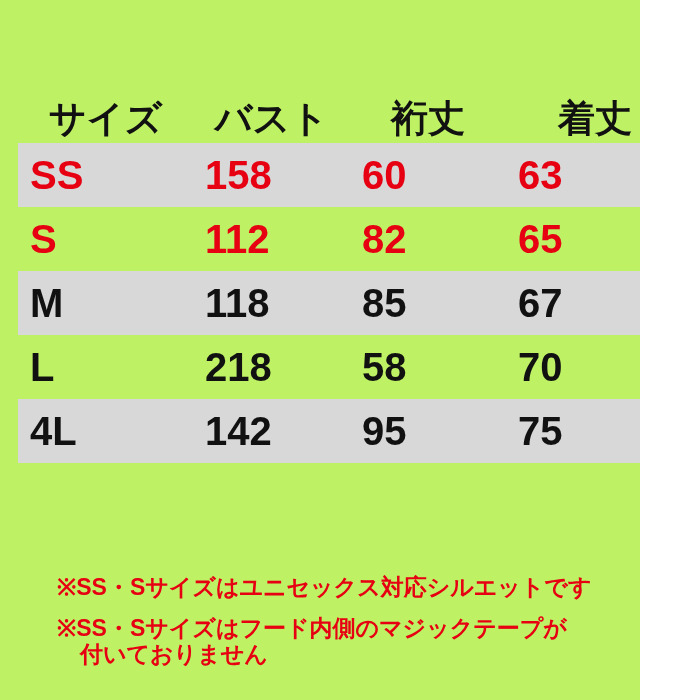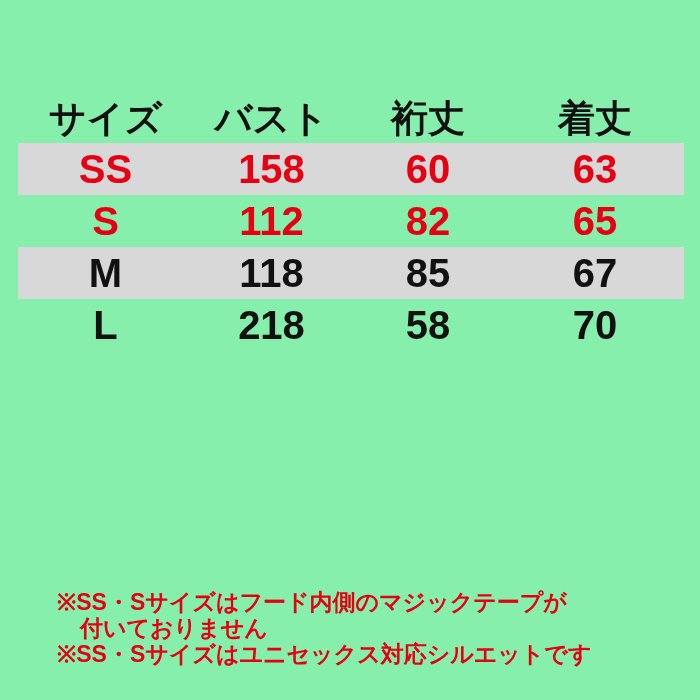--- a/index.html
+++ b/index.html
@@ -11,23 +11,23 @@
   html, body {
     margin: 0;
     padding: 0;
     width: 700px;
     height: 700px;
     background: #ffffff;
     font-family: "Liberation Sans", sans-serif;
   }
   .page {
     position: relative;
-    width: 700px;
+    width: 640px;
     height: 700px;
-    background: #86efac;
+    background: #bef264;
     overflow: hidden;
   }
   table.size-table {
     position: absolute;
     left: 18px;
     top: 93px;
     width: 666px;
     border-collapse: collapse;
     table-layout: fixed;
     border: none;
@@ -37,25 +37,25 @@
     padding: 0;
     font-size: 37px;
     font-weight: bold;
     color: var(--ink);
     text-align: center;
     vertical-align: middle;
     line-height: 1;
   }
   table.size-table td {
     height: 50px;
-    padding: 6px;
+    padding: 12px;
     font-size: 40px;
     font-weight: bold;
     color: var(--ink);
-    text-align: center;
+    text-align: left;
     vertical-align: middle;
     line-height: 1;
   }
   tbody tr:nth-child(odd) { background: var(--stripe); }
   tbody tr.highlight td { color: var(--red); }
   .notes {
     position: absolute;
     left: 57px;
     top: 574px;
     color: var(--red);
@@ -104,24 +104,30 @@
         <td>118</td>
         <td>85</td>
         <td>67</td>
       </tr>
       <tr>
         <td>L</td>
         <td>218</td>
         <td>58</td>
         <td>70</td>
       </tr>
+      <tr>
+        <td>4L</td>
+        <td>142</td>
+        <td>95</td>
+        <td>75</td>
+      </tr>
     </tbody>
   </table>
 
   <div class="notes">
+    <div class="note">※SS・Sサイズはユニセックス対応シルエットです</div>
     <div class="note note-2">
       <div>※SS・Sサイズはフード内側のマジックテープが</div>
       <div class="indent">付いておりません</div>
     </div>
-    <div class="note">※SS・Sサイズはユニセックス対応シルエットです</div>
   </div>
 
 </div>
 
 </body></html>

